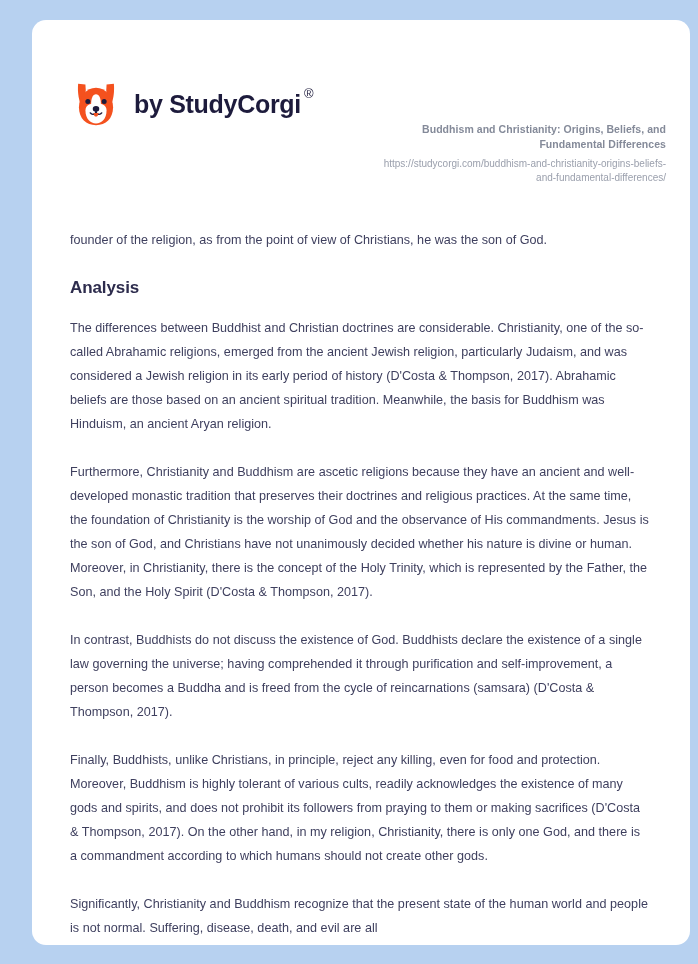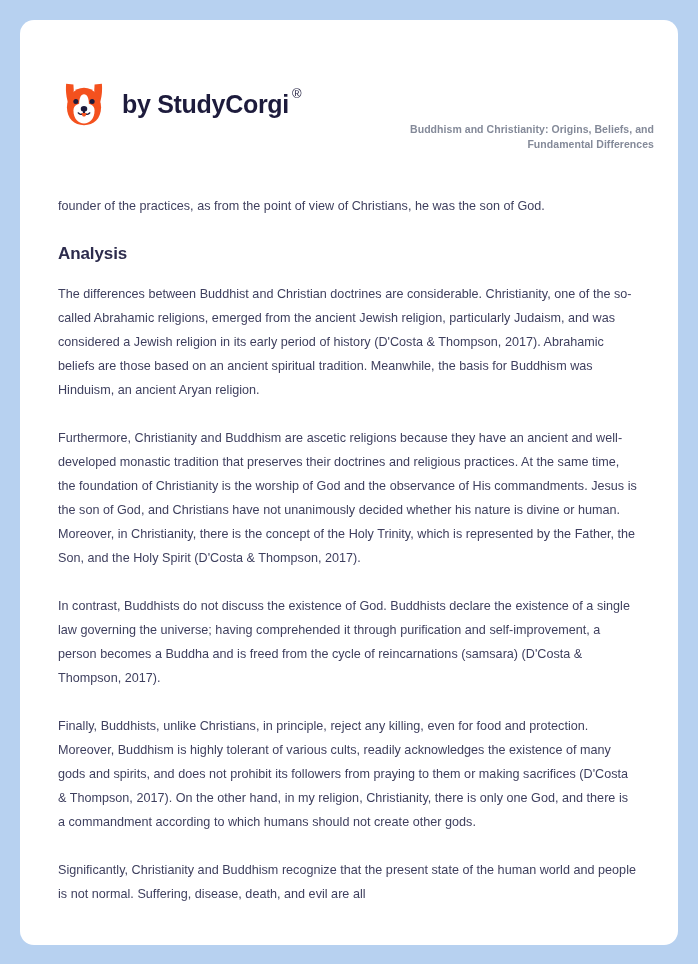--- a/index.html
+++ b/index.html
@@ -9,21 +9,21 @@
   }
   body {
     width: 698px;
     height: 964px;
     background: #b7d1f0;
     font-family: "Liberation Sans", sans-serif;
     overflow: hidden;
   }
   .page-frame {
     position: absolute;
-    left: 20px;
+    left: 32px;
     top: 20px;
     width: 658px;
     height: 925px;
     background: #ffffff;
     border-radius: 14px;
     box-sizing: border-box;
     overflow: hidden;
   }
 
   
@@ -142,26 +142,27 @@
         </svg>
       </span>
       <span class="brand-wordmark">
         <span>by StudyCorgi</span>
         <span class="brand-reg">®</span>
       </span>
     </div>
 
     <div class="header-meta">
       <div class="header-title">Buddhism and Christianity: Origins, Beliefs, and Fundamental Differences</div>
+      <div class="header-url">https://studycorgi.com/buddhism-and-christianity-origins-beliefs-and-fundamental-differences/</div>
     </div>
 
   </div>
 
   <div class="doc-body">
-    <p class="lead">founder of the practices, as from the point of view of Christians, he was the son of God.</p>
+    <p class="lead">founder of the religion, as from the point of view of Christians, he was the son of God.</p>
     <h2 class="section-heading">Analysis</h2>
     <p>The differences between Buddhist and Christian doctrines are considerable. Christianity, one of the so-called Abrahamic religions, emerged from the ancient Jewish religion, particularly Judaism, and was considered a Jewish religion in its early period of history (D'Costa &amp; Thompson, 2017). Abrahamic beliefs are those based on an ancient spiritual tradition. Meanwhile, the basis for Buddhism was Hinduism, an ancient Aryan religion.</p>
     <p>Furthermore, Christianity and Buddhism are ascetic religions because they have an ancient and well-developed monastic tradition that preserves their doctrines and religious practices. At the same time, the foundation of Christianity is the worship of God and the observance of His commandments. Jesus is the son of God, and Christians have not unanimously decided whether his nature is divine or human. Moreover, in Christianity, there is the concept of the Holy Trinity, which is represented by the Father, the Son, and the Holy Spirit (D'Costa &amp; Thompson, 2017).</p>
     <p>In contrast, Buddhists do not discuss the existence of God. Buddhists declare the existence of a single law governing the universe; having comprehended it through purification and self-improvement, a person becomes a Buddha and is freed from the cycle of reincarnations (samsara) (D'Costa &amp; Thompson, 2017).</p>
     <p>Finally, Buddhists, unlike Christians, in principle, reject any killing, even for food and protection. Moreover, Buddhism is highly tolerant of various cults, readily acknowledges the existence of many gods and spirits, and does not prohibit its followers from praying to them or making sacrifices (D'Costa &amp; Thompson, 2017). On the other hand, in my religion, Christianity, there is only one God, and there is a commandment according to which humans should not create other gods.</p>
     <p>Significantly, Christianity and Buddhism recognize that the present state of the human world and people is not normal. Suffering, disease, death, and evil are all</p>
   </div>
 
 </div>
 

